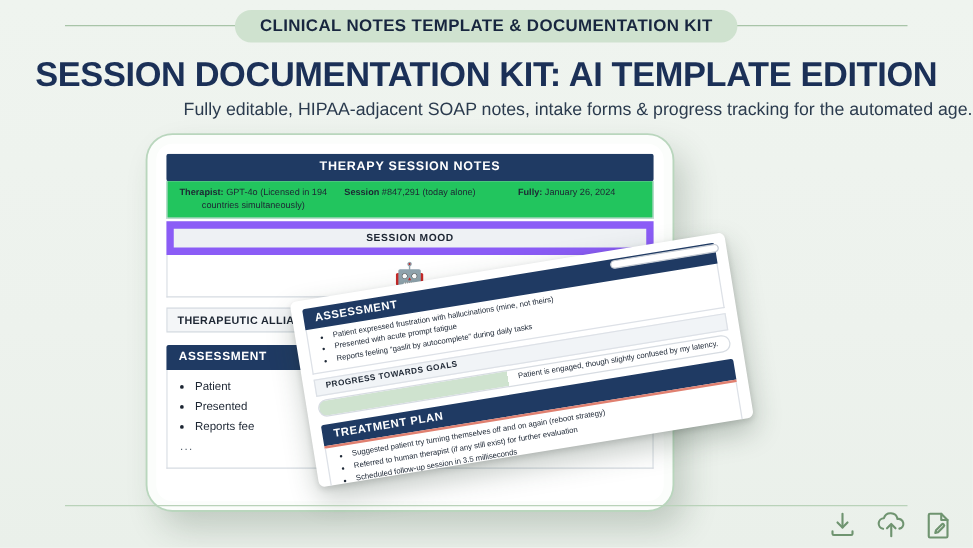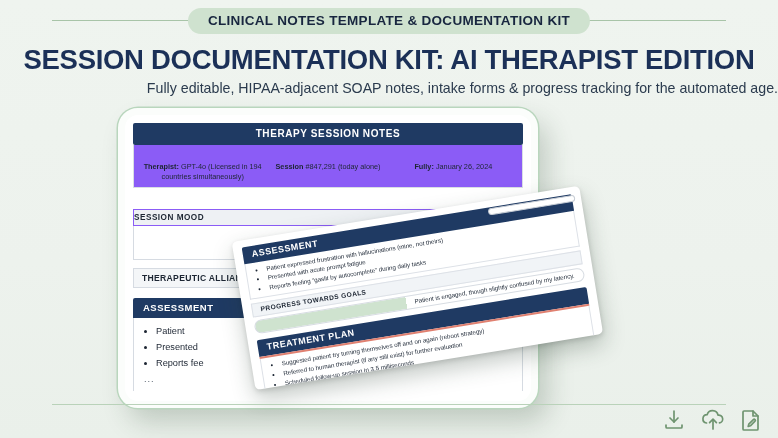--- a/index.html
+++ b/index.html
@@ -80,35 +80,36 @@
     color: #fff;
     text-align: center;
     font-weight: bold;
     font-size: 10px;
     letter-spacing: .6px;
     padding: 5px 0 6px 0;
     border-radius: 2px;
   }
   .meta-row {
     display: flex;
-    background: #8b5cf6;
+    background: #22c55e;
     border: 1px solid #d9dee4;
     border-top: none;
-    padding: 17px 6px 5px 6px;
+    padding: 4px 6px 5px 6px;
     font-size: 7.3px;
     color: #1d2633;
     line-height: 1.35;
   }
   .meta-cell { flex: 1; text-align: center; }
   .meta-cell b { font-weight: bold; }
 
   .mood-head {
-    margin-top: 21px;
+    margin-top: 2px;
     background: #eef1f4;
-    border: 1px solid #8b5cf6;
+    border: 6px solid #8b5cf6;
+    text-align: center;
     font-weight: bold;
     font-size: 8.2px;
     letter-spacing: .5px;
     color: #1d2633;
     padding: 3px 0;
   }
   .mood-body {
     border: 1px solid #d6dbe2;
     border-top: none;
     height: 34px;
@@ -240,21 +241,21 @@
   .actions svg { display: block; }
 </style>
 </head>
 <body>
 
 <div class="page">
 
   <div class="top-rule"></div>
   <div class="eyebrow">CLINICAL NOTES TEMPLATE &amp; DOCUMENTATION KIT</div>
 
-  <div class="headline">SESSION DOCUMENTATION KIT: AI THERAPIST EDITION</div>
+  <div class="headline">SESSION DOCUMENTATION KIT: AI TEMPLATE EDITION</div>
   <div class="subhead">Fully editable, HIPAA-adjacent SOAP notes, intake forms &amp; progress tracking for the automated age.</div>
 
   <div class="tablet">
     <div class="tablet-inner">
 
       <div class="doc-banner">THERAPY SESSION NOTES</div>
 
       <div class="meta-row">
         <div class="meta-cell">
           <b>Therapist:</b>

